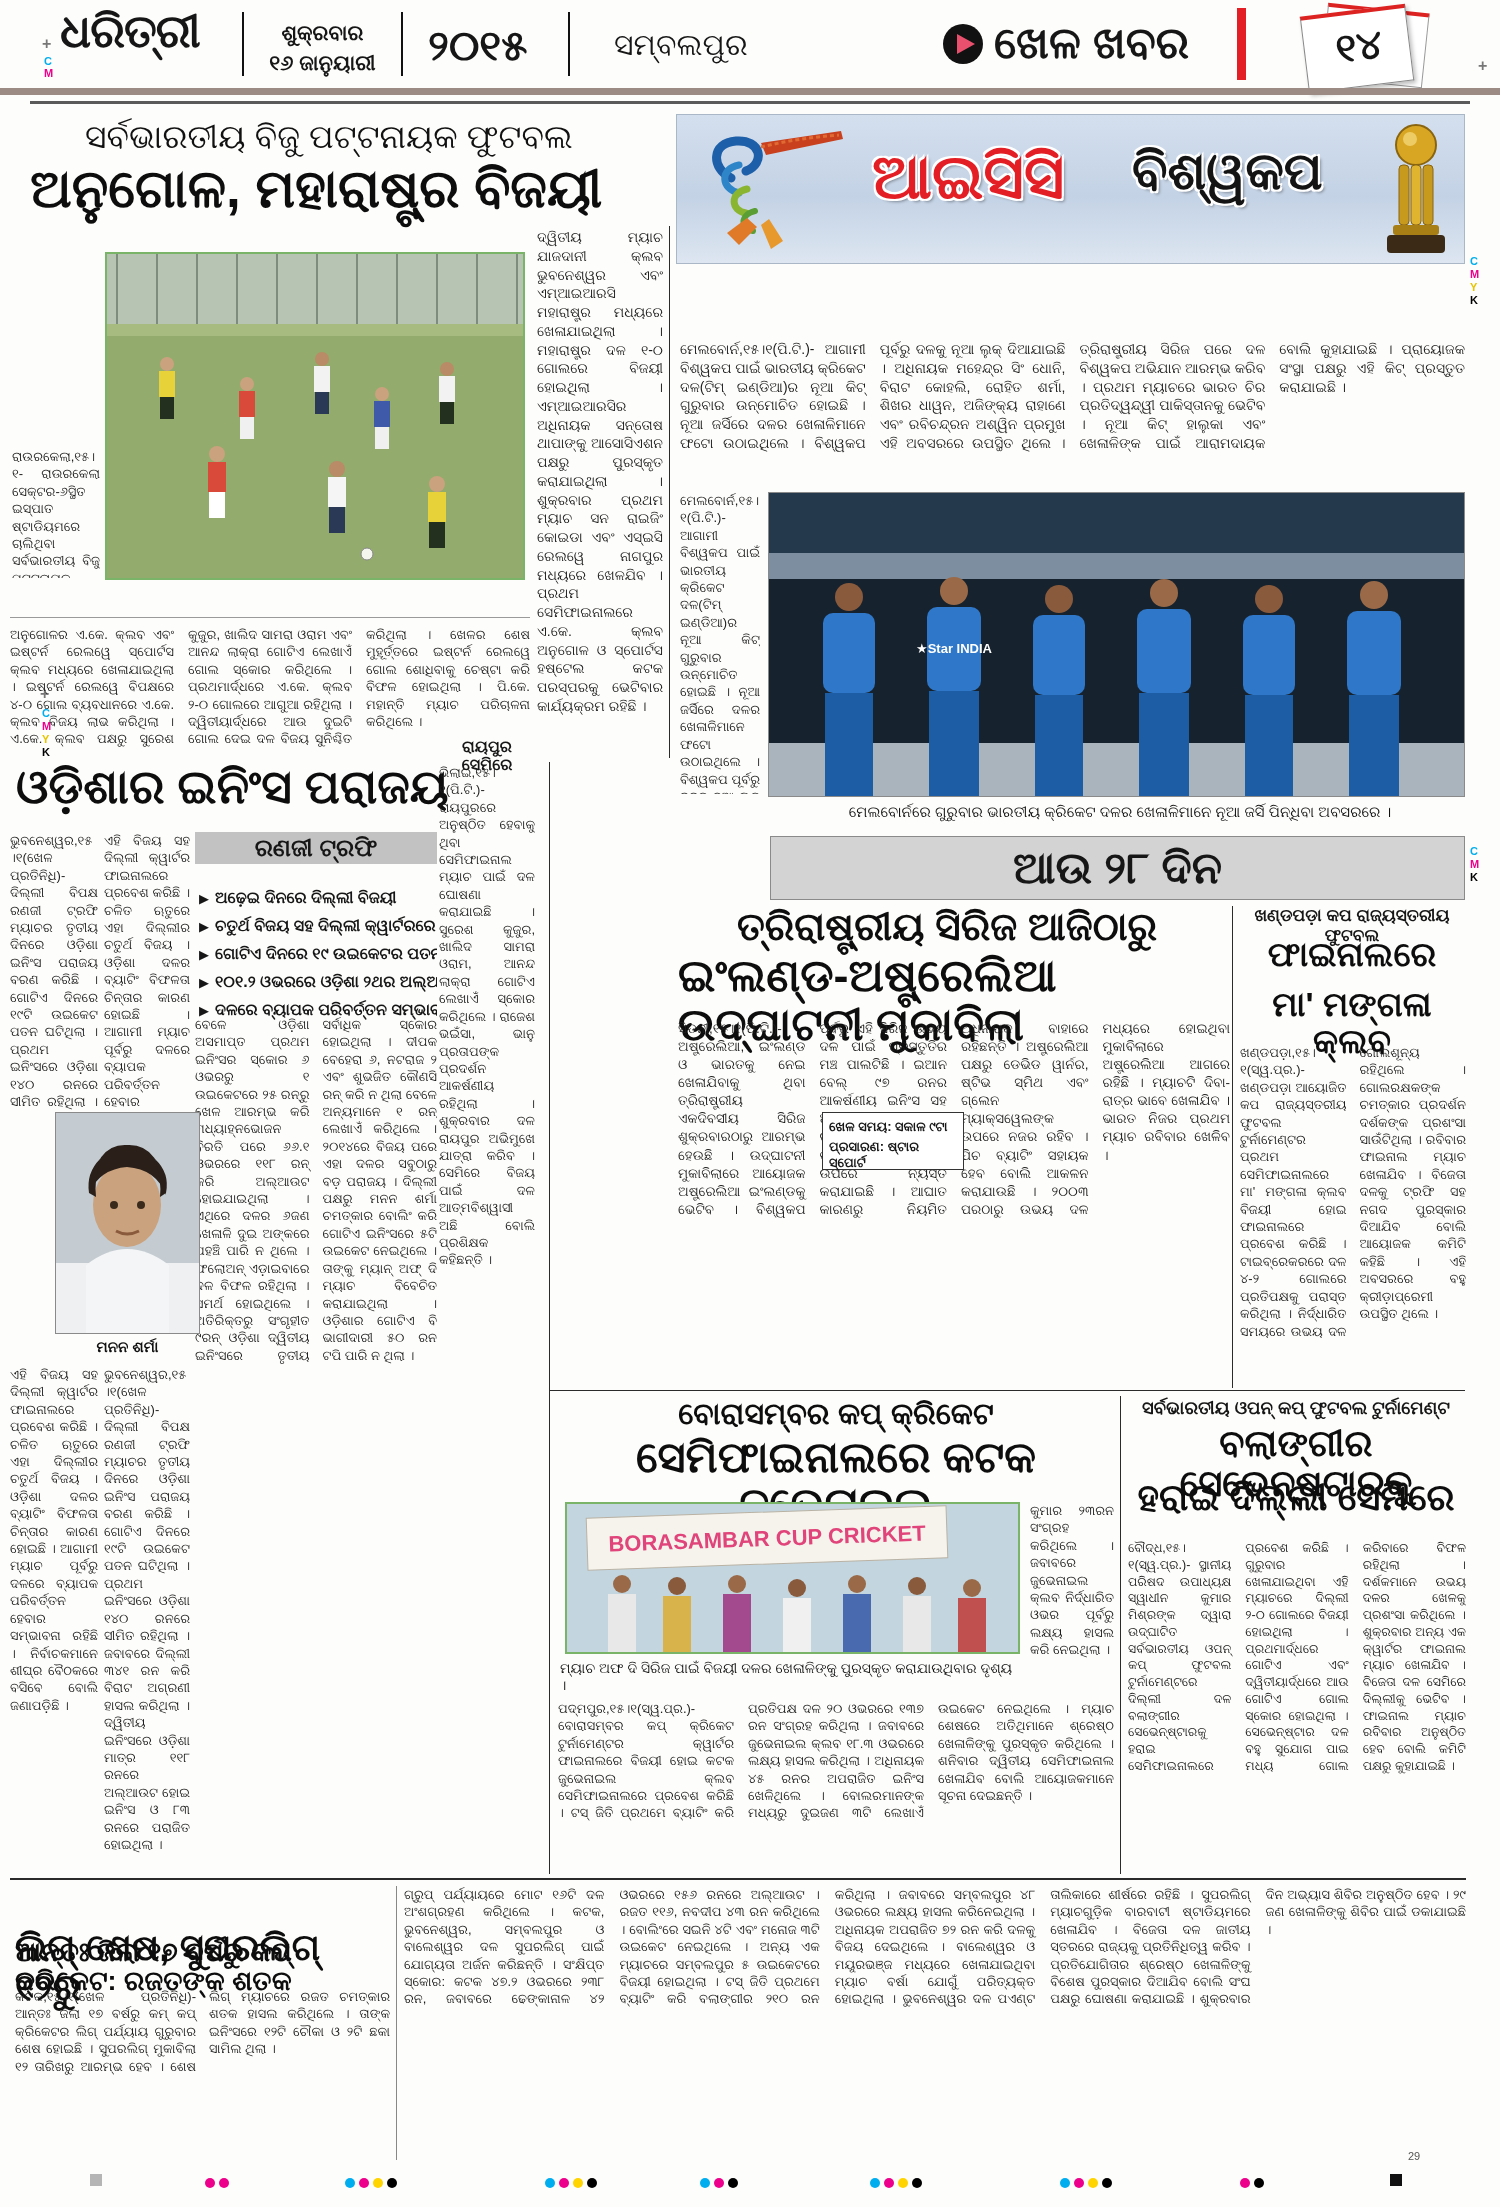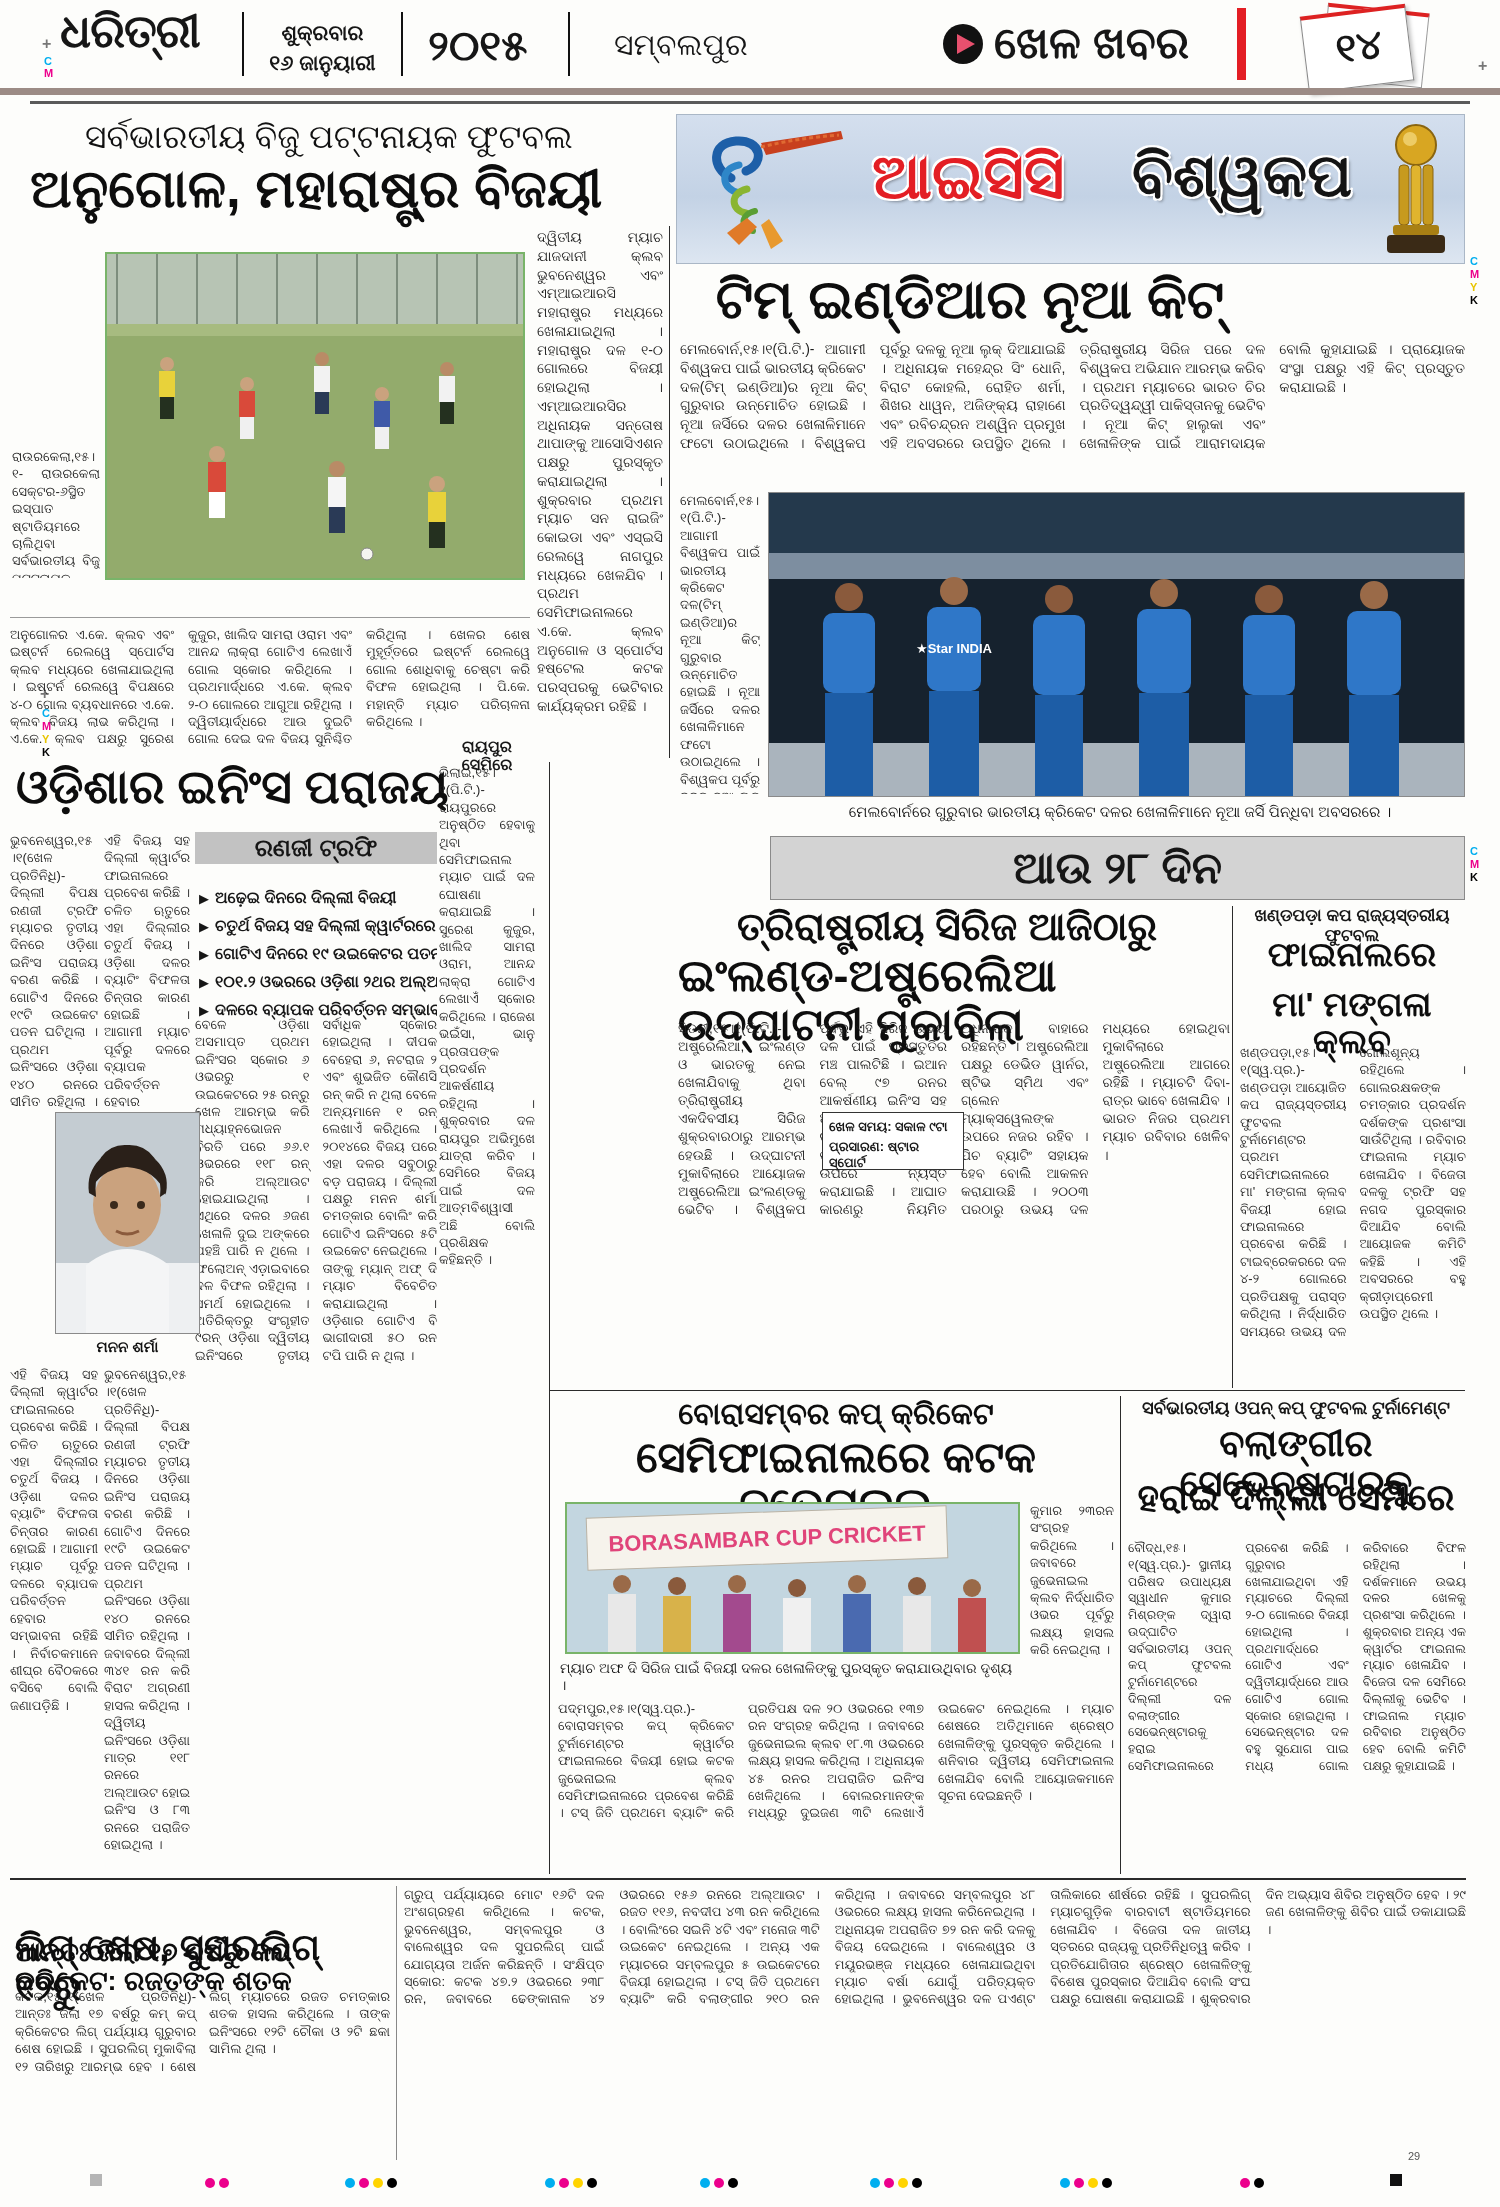--- a/index.html
+++ b/index.html
@@ -155,33 +155,32 @@
       <path d="M40 55 C20 45 20 20 45 18 C70 16 75 40 55 48" fill="none" stroke="#1d5fa8" stroke-width="9" stroke-linecap="round"></path>
       <path d="M48 70 C30 66 28 46 48 42" fill="none" stroke="#2e86c8" stroke-width="7" stroke-linecap="round"></path>
       <path d="M55 90 C40 88 38 70 56 66" fill="none" stroke="#8ab531" stroke-width="7" stroke-linecap="round"></path>
       <path d="M62 108 C50 106 48 92 64 88" fill="none" stroke="#5a9e34" stroke-width="6" stroke-linecap="round"></path>
       <path d="M70 20 L150 8 L152 16 L75 32 Z" fill="#c8401e"></path>
       <path d="M70 24 C95 18 120 14 148 12" stroke="#e06a32" stroke-width="3" fill="none" stroke-dasharray="4 3"></path>
       <path d="M36 110 L56 95 L66 104 L48 122 Z" fill="#e07a28"></path>
       <path d="M78 96 L92 118 L80 126 L70 102 Z" fill="#e8992e"></path>
     </svg>
     <div class="abs" style="left:195px;top:26px;font-size:62px;font-weight:bold;color:#e31e24;text-shadow:2px 2px 0 #fff,-2px -2px 0 #fff,2px -2px 0 #fff,-2px 2px 0 #fff,3px 3px 3px rgba(0,0,0,.35);">ଆଇସିସି</div>
-    <div class="abs" style="left:455px;top:26px;font-size:60px;font-weight:bold;color:#141414;text-shadow:2px 2px 0 #fff,-2px -2px 0 #fff,2px -2px 0 #fff,-2px 2px 0 #fff,3px 3px 3px rgba(0,0,0,.35);">ବିଶ୍ୱକପ</div>
+    <div class="abs" style="left:455px;top:26px;font-size:52px;font-weight:bold;color:#141414;text-shadow:2px 2px 0 #fff,-2px -2px 0 #fff,2px -2px 0 #fff,-2px 2px 0 #fff,3px 3px 3px rgba(0,0,0,.35);">ବିଶ୍ୱକପ</div>
     <svg class="abs" style="left:700px;top:4px;" width="78" height="142" viewBox="0 0 78 142">
       <circle cx="39" cy="26" r="20" fill="#d8a622" stroke="#8a6510" stroke-width="2"></circle>
       <circle cx="33" cy="20" r="7" fill="#f3d678" opacity="0.8"></circle>
       <rect x="22" y="46" width="10" height="60" rx="4" fill="#c79a1e" stroke="#8a6510"></rect>
       <rect x="34" y="46" width="10" height="60" rx="4" fill="#e0b42e" stroke="#8a6510"></rect>
       <rect x="46" y="46" width="10" height="60" rx="4" fill="#c79a1e" stroke="#8a6510"></rect>
       <rect x="16" y="106" width="46" height="10" rx="3" fill="#a87f14"></rect>
       <rect x="10" y="116" width="58" height="18" rx="4" fill="#3a2a16"></rect>
     </svg>
   </div>
 
-  <div class="abs headline ctr" style="left:690px;top:270px;width:560px;font-size:54px;">ଟିମ୍ ଇଣ୍ଡିଆର ନୂଆ କିଟ୍</div>
   <div class="abs body-text cols4" style="left:680px;top:340px;width:785px;height:146px;font-size:14px;">ମେଲବୋର୍ନ,୧୫।୧(ପି.ଟି.)- ଆଗାମୀ ବିଶ୍ୱକପ ପାଇଁ ଭାରତୀୟ କ୍ରିକେଟ ଦଳ(ଟିମ୍ ଇଣ୍ଡିଆ)ର ନୂଆ କିଟ୍ ଗୁରୁବାର ଉନ୍ମୋଚିତ ହୋଇଛି । ନୂଆ ଜର୍ସିରେ ଦଳର ଖେଳାଳିମାନେ ଫଟୋ ଉଠାଇଥିଲେ । ବିଶ୍ୱକପ ପୂର୍ବରୁ ଦଳକୁ ନୂଆ ଲୁକ୍ ଦିଆଯାଇଛି । ଅଧିନାୟକ ମହେନ୍ଦ୍ର ସିଂ ଧୋନି, ବିରାଟ କୋହଲି, ରୋହିତ ଶର୍ମା, ଶିଖର ଧାୱନ, ଅଜିଙ୍କ୍ୟ ରାହାଣେ ଏବଂ ରବିଚନ୍ଦ୍ରନ ଅଶ୍ୱିନ ପ୍ରମୁଖ ଏହି ଅବସରରେ ଉପସ୍ଥିତ ଥିଲେ । ତ୍ରିରାଷ୍ଟ୍ରୀୟ ସିରିଜ ପରେ ଦଳ ବିଶ୍ୱକପ ଅଭିଯାନ ଆରମ୍ଭ କରିବ । ପ୍ରଥମ ମ୍ୟାଚରେ ଭାରତ ଚିର ପ୍ରତିଦ୍ୱନ୍ଦ୍ୱୀ ପାକିସ୍ତାନକୁ ଭେଟିବ । ନୂଆ କିଟ୍ ହାଲୁକା ଏବଂ ଖେଳାଳିଙ୍କ ପାଇଁ ଆରାମଦାୟକ ବୋଲି କୁହାଯାଇଛି । ପ୍ରାୟୋଜକ ସଂସ୍ଥା ପକ୍ଷରୁ ଏହି କିଟ୍ ପ୍ରସ୍ତୁତ କରାଯାଇଛି ।</div>
 
   <div class="abs body-text" style="left:680px;top:492px;width:80px;height:302px;">ମେଲବୋର୍ନ,୧୫।୧(ପି.ଟି.)- ଆଗାମୀ ବିଶ୍ୱକପ ପାଇଁ ଭାରତୀୟ କ୍ରିକେଟ ଦଳ(ଟିମ୍ ଇଣ୍ଡିଆ)ର ନୂଆ କିଟ୍ ଗୁରୁବାର ଉନ୍ମୋଚିତ ହୋଇଛି । ନୂଆ ଜର୍ସିରେ ଦଳର ଖେଳାଳିମାନେ ଫଟୋ ଉଠାଇଥିଲେ । ବିଶ୍ୱକପ ପୂର୍ବରୁ ଦଳକୁ ନୂଆ ଲୁକ୍ ଦିଆଯାଇଛି । ଅଧିନାୟକ ମହେନ୍ଦ୍ର ସିଂ ଧୋନି, ବିରାଟ କୋହଲି, ରୋହିତ ଶର୍ମା, ଶିଖର ଧାୱନ, ଅଜିଙ୍କ୍ୟ ରାହାଣେ ଏବଂ ରବିଚନ୍ଦ୍ରନ ଅଶ୍ୱିନ ପ୍ରମୁଖ ଏହି ଅବସରରେ ଉପସ୍ଥିତ ଥିଲେ । ତ୍ରିରାଷ୍ଟ୍ରୀୟ ସିରିଜ ପରେ ଦଳ ବିଶ୍ୱକପ ଅଭିଯାନ ଆରମ୍ଭ କରିବ । ପ୍ରଥମ ମ୍ୟାଚରେ ଭାରତ ଚିର ପ୍ରତିଦ୍ୱନ୍ଦ୍ୱୀ ପାକିସ୍ତାନକୁ ଭେଟିବ । ନୂଆ କିଟ୍ ହାଲୁକା ଏବଂ ଖେଳାଳିଙ୍କ ପାଇଁ ଆରାମଦାୟକ ବୋଲି କୁହାଯାଇଛି । ପ୍ରାୟୋଜକ ସଂସ୍ଥା ପକ୍ଷରୁ ଏହି କିଟ୍ ପ୍ରସ୍ତୁତ କରାଯାଇଛି ।</div>
 
   <div class="abs plain-frame" style="left:768px;top:492px;width:697px;height:305px;">
     <svg width="695" height="303" viewBox="0 0 695 303">
       <rect width="695" height="303" fill="#16222e"></rect>
       <rect y="0" width="695" height="60" fill="#24394c"></rect>
       <rect y="60" width="695" height="26" fill="#7d8ea0"></rect>
       <rect y="250" width="695" height="53" fill="#aab4bd"></rect>

